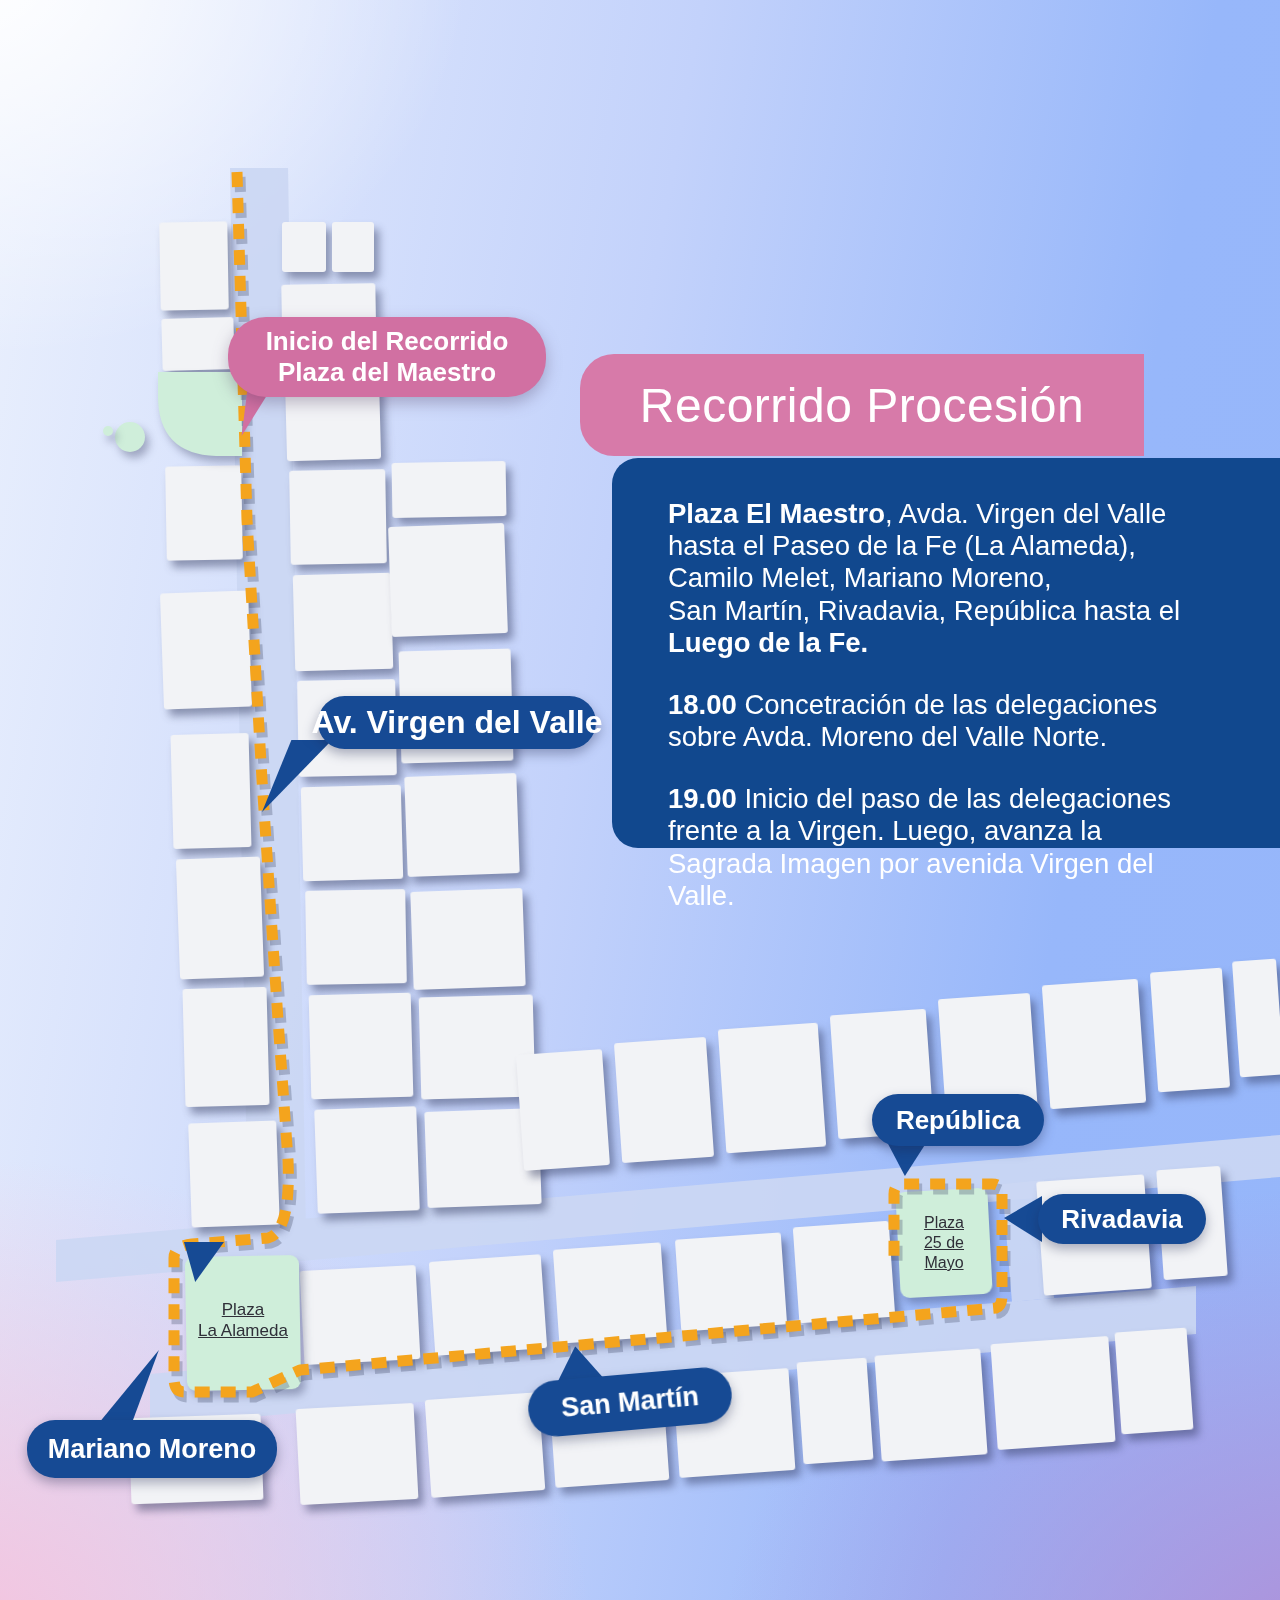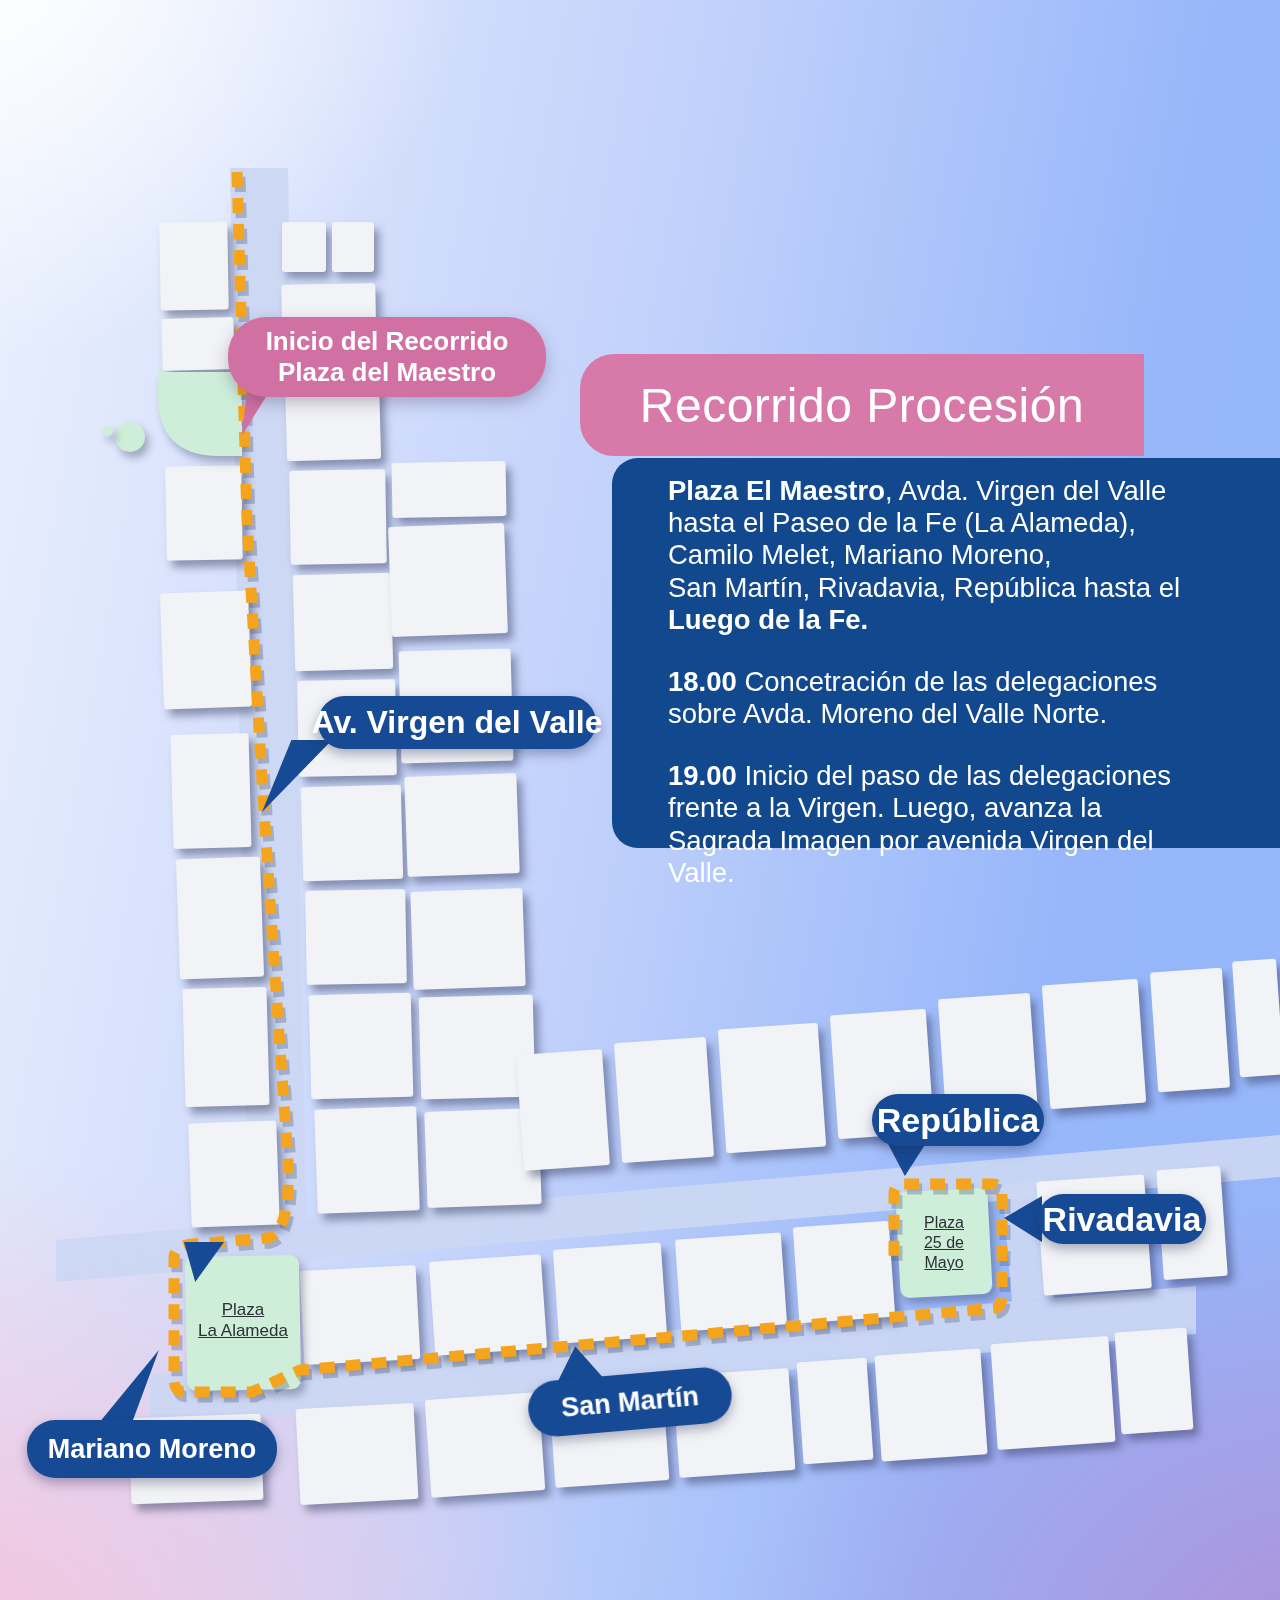--- a/index.html
+++ b/index.html
@@ -15,35 +15,35 @@
   .street{fill:var(--street);opacity:.92;}
   .block{fill:var(--block);filter:drop-shadow(5px 7px 4px rgba(40,46,84,.45));}
   .plaza{fill:var(--plaza-green);filter:drop-shadow(4px 6px 4px rgba(40,46,84,.35));}
   .route-shadow{fill:none;stroke:#4c5370;stroke-width:11;stroke-dasharray:15 11;stroke-linejoin:round;opacity:.32;transform:translate(3px,5px);}
   .route{fill:none;stroke:var(--route-orange);stroke-width:11;stroke-dasharray:15 11;stroke-linejoin:round;}
   .abs{position:absolute;box-sizing:border-box;}
   .pill{display:flex;align-items:center;justify-content:center;color:#fff;font-weight:700;
         background:var(--pill-blue);border-radius:28px;filter:drop-shadow(0 5px 6px rgba(25,35,75,.35));
         white-space:nowrap;text-align:center;}
   .pill-tail{background:var(--pill-blue);filter:drop-shadow(0 5px 6px rgba(25,35,75,.35));}
-  .fs27{font-size:27px;} .fs26{font-size:34px;} .fs25{font-size:32px;}
+  .fs27{font-size:27px;} .fs26{font-size:26px;} .fs25{font-size:32px;}
   .bubble{background:var(--pink-bubble);border-radius:38px;color:#fff;font-weight:700;font-size:26px;line-height:1.2;
           display:flex;flex-direction:column;align-items:center;justify-content:center;text-align:center;
           filter:drop-shadow(0 6px 8px rgba(60,40,80,.3));margin-top:47px;}
   .bubble-tail{background:var(--pink-bubble);}
   .tail-inicio{clip-path:polygon(18% 0,82% 0,2% 100%);}
   .tail-av{clip-path:polygon(42% 0,100% 0,0 100%);}
   .tail-camilo{clip-path:polygon(0 0,100% 0,28% 100%);}
   .tail-mariano{clip-path:polygon(88% 0,8% 100%,52% 100%);}
   .tail-sanmartin{clip-path:polygon(45% 0,0 100%,100% 100%);}
   .tail-republica{clip-path:polygon(0 0,100% 0,45% 100%);}
   .tail-rivadavia{clip-path:polygon(100% 0,100% 100%,0 48%);}
   .banner{background:var(--pink);border-radius:34px 0 0 34px;color:#fff;display:flex;align-items:center;justify-content:center;
           font-size:48px;font-weight:400;letter-spacing:.5px;}
-  .panel{background:var(--panel-blue);border-radius:26px 0 0 26px;color:#fff;padding:17px 18px 0 56px;}
+  .panel{background:var(--panel-blue);border-radius:26px 0 0 26px;color:#fff;padding:40px 18px 0 56px;}
   .panel p{margin:0 0 30px 0;font-size:27.5px;line-height:1.17;white-space:pre-line;}
   .panel b{font-weight:700;}
   .plaza-label{color:var(--plaza-text);font-size:17px;line-height:1.25;text-align:center;white-space:pre-line;
                display:flex;align-items:center;justify-content:center;text-decoration:underline;}
   .plaza-label.small{font-size:16px;}
 </style>
 </head>
 <body>
 
 <div id="canvas">

